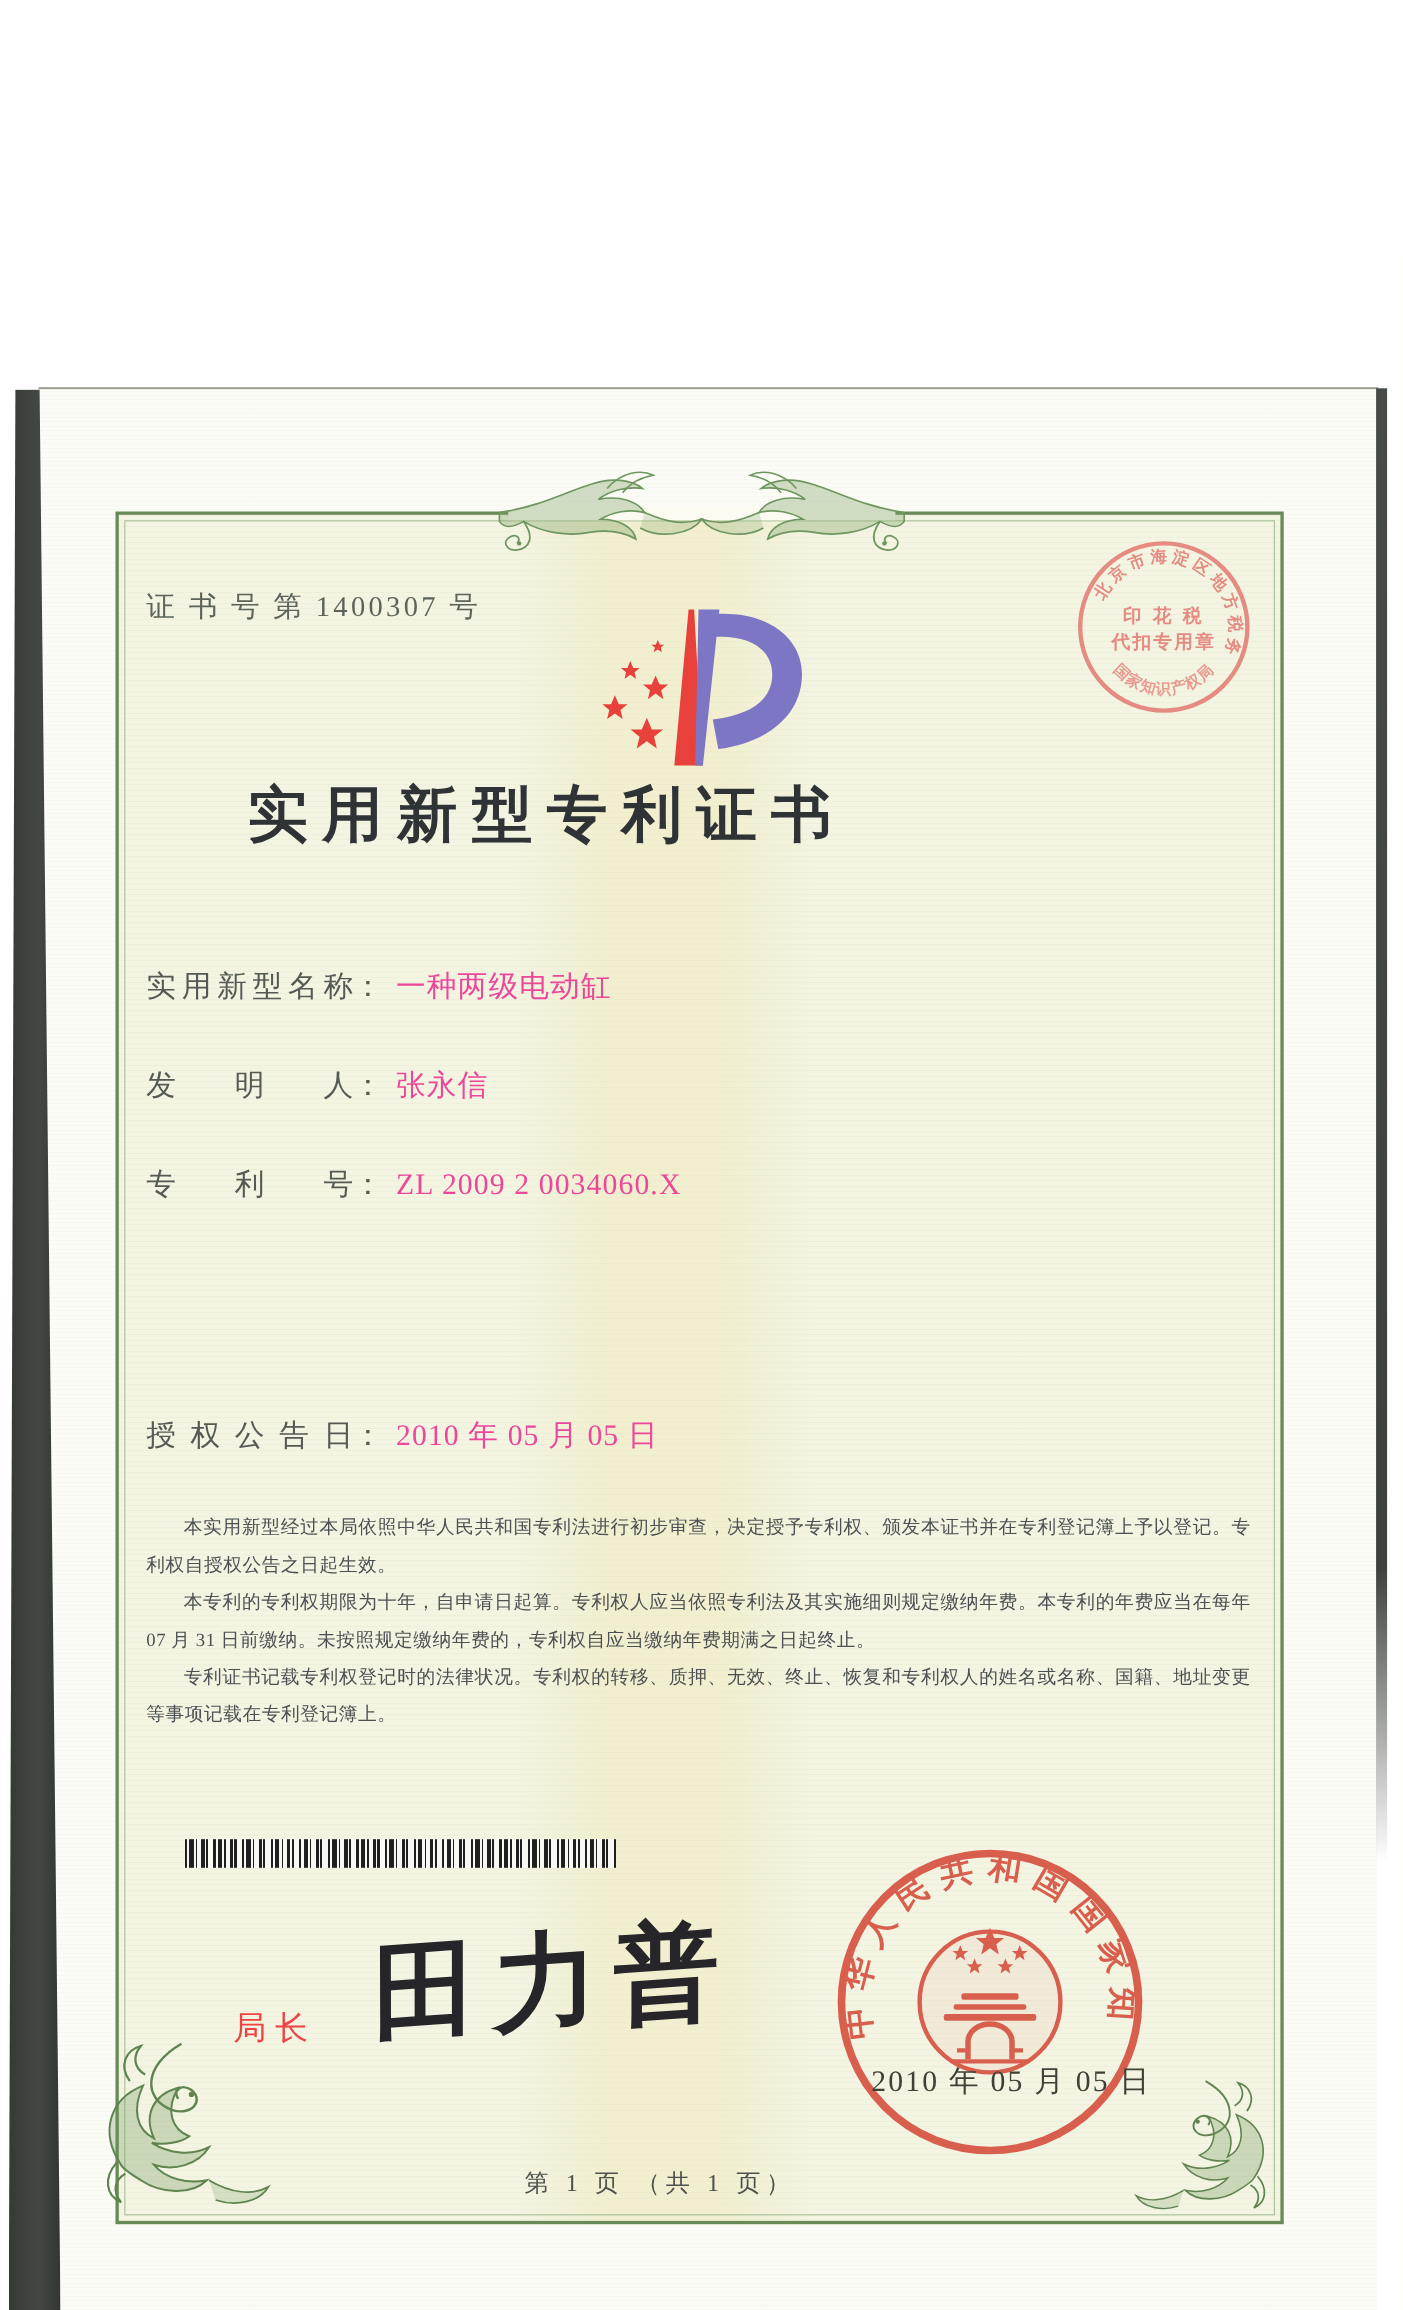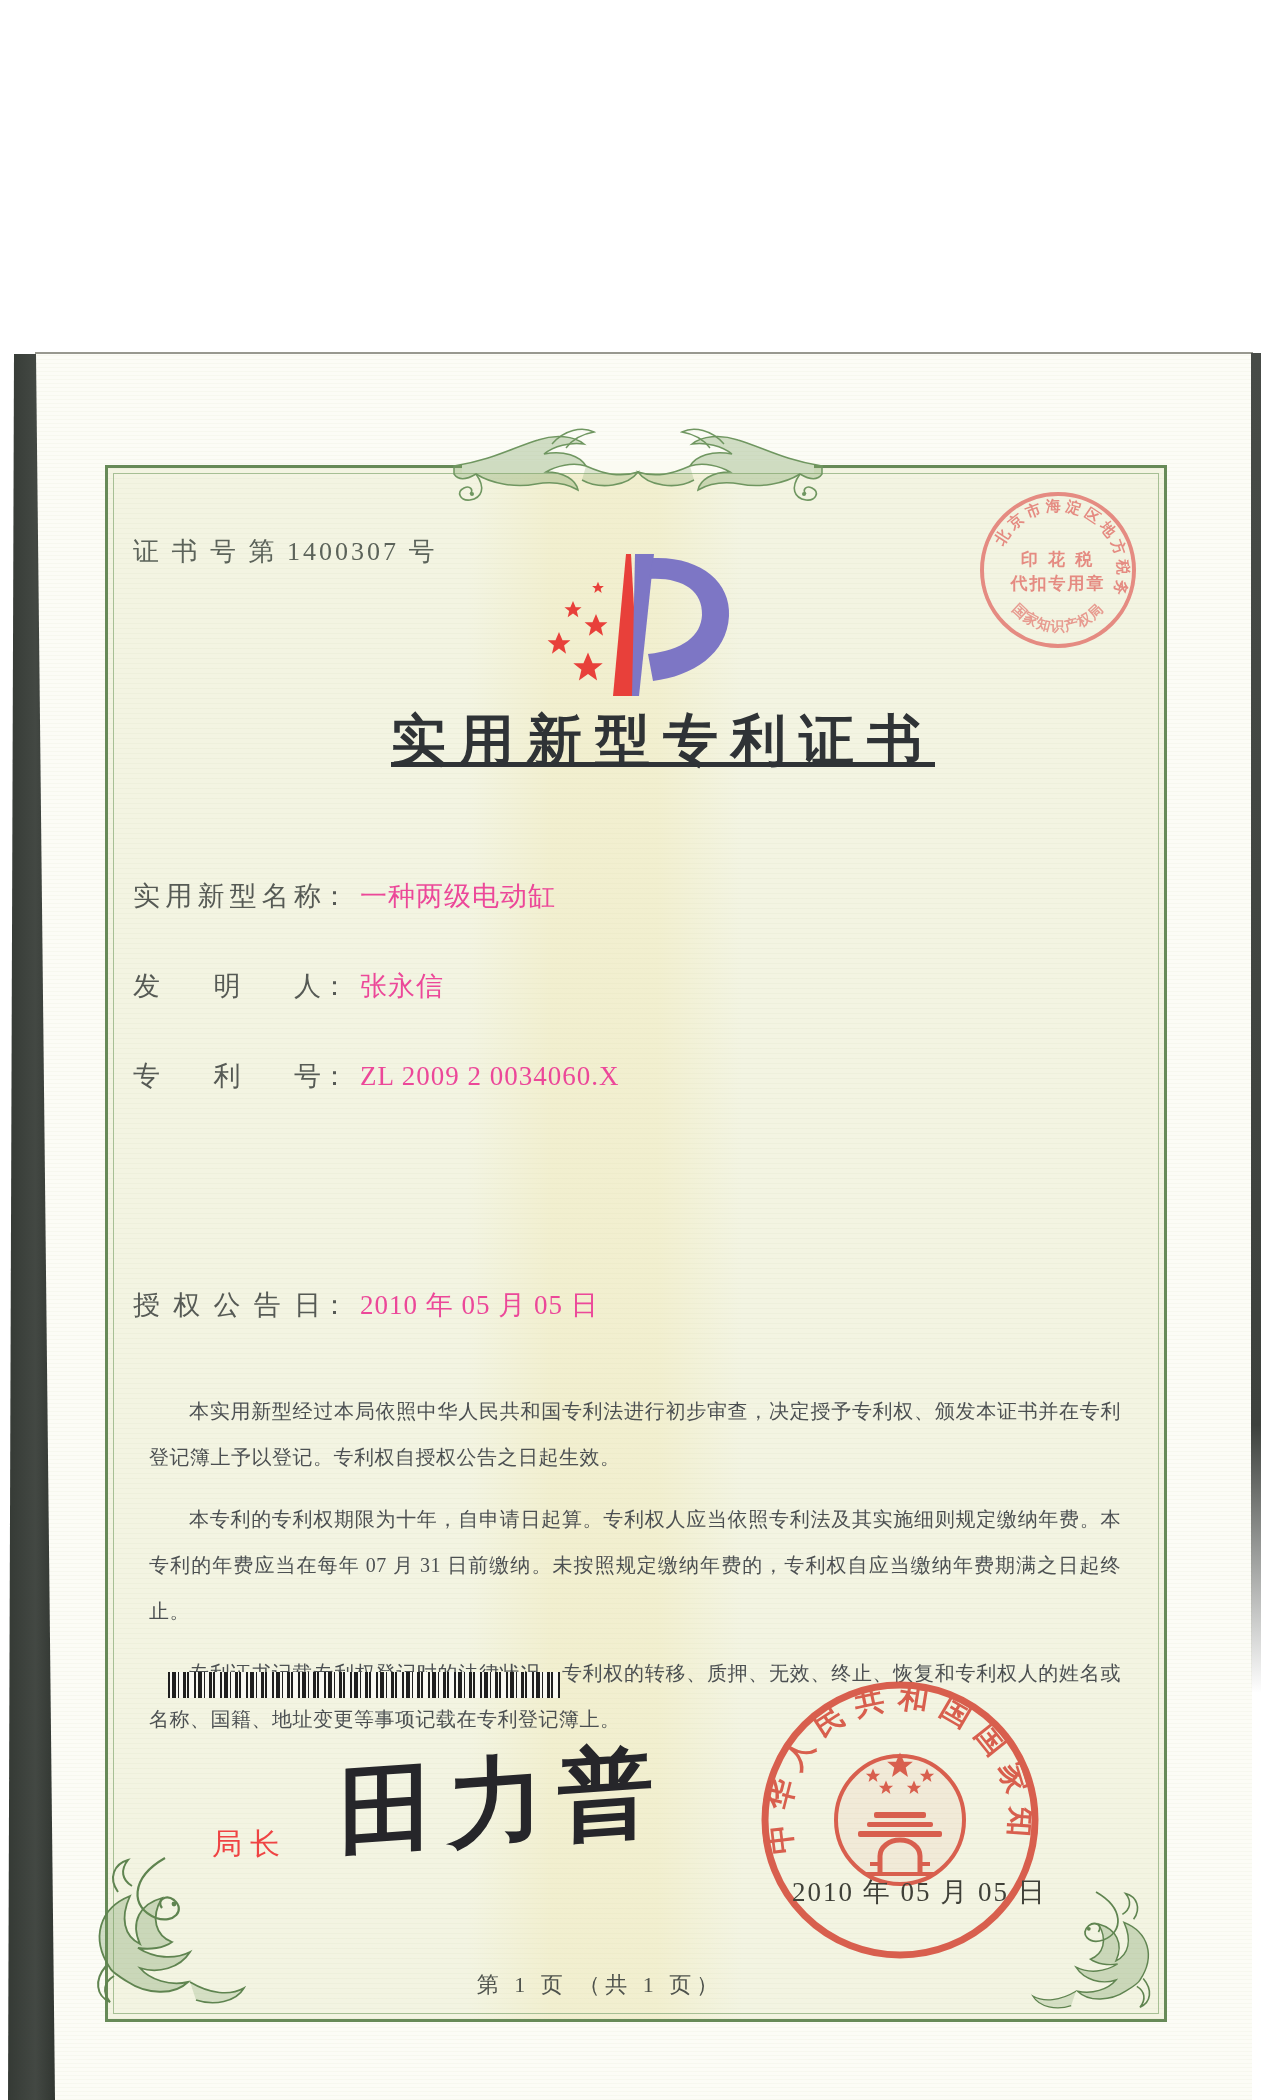--- a/index.html
+++ b/index.html
@@ -44,31 +44,31 @@
   }
   .orn-top{position:absolute;left:452px;top:424px;width:372px;height:86px;}
   .orn-bl{position:absolute;left:70px;top:1848px;width:190px;height:180px;}
   .orn-br{position:absolute;left:1020px;top:1884px;width:152px;height:144px;}
   
   .cert-no{
     position:absolute;left:133px;top:534px;font-size:26px;color:#5c635a;letter-spacing:3px;
   }
   .logo{position:absolute;left:535px;top:548px;width:210px;height:160px;}
   .title{
-    position:absolute;left:225px;top:704px;width:710px;text-align:right;
-    font-size:55px;font-weight:600;letter-spacing:13px;color:#2f3336;text-decoration:underline;
+    position:absolute;left:225px;top:704px;width:710px;text-align:left;
+    font-size:55px;font-weight:600;letter-spacing:13px;color:#2f3336;
   }
   .field{position:absolute;left:133px;height:42px;font-size:27px;color:#565a55;white-space:nowrap;}
   .flabel{display:inline-block;width:188px;text-align:justify;text-align-last:justify;vertical-align:bottom;}
   .fcolon{display:inline-block;margin:0 2px 0 0;}
   .fvalue{display:inline-block;margin-left:10px;letter-spacing:1px;color:#ec4899;text-align:right;}
   .f1{top:878px;} .f2{top:968px;} .f3{top:1058px;} .f4{top:1148px;} .f5{top:1238px;} .f6{top:1260px;margin-top:27px;}
   .body-text{position:absolute;left:133px;top:1372px;width:1004px;}
   .body-text p{
-    margin:16px;font-size:20px;line-height:46px;color:#4c5052;
+    margin:0;font-size:17px;line-height:34px;color:#4c5052;
     text-align:justify;text-justify:inter-ideograph;text-indent:2em;letter-spacing:0.5px;
   }
   .barcode{
     position:absolute;left:168px;top:1672px;width:392px;height:26px;
     background:repeating-linear-gradient(90deg,
       #1f1f1f 0 2px,#f8f8f2 2px 4px,#1f1f1f 4px 8px,#f8f8f2 8px 10px,
       #1f1f1f 10px 11px,#f8f8f2 11px 15px,#1f1f1f 15px 18px,#f8f8f2 18px 19px,
       #1f1f1f 19px 21px,#f8f8f2 21px 26px);
   }
   .director{

